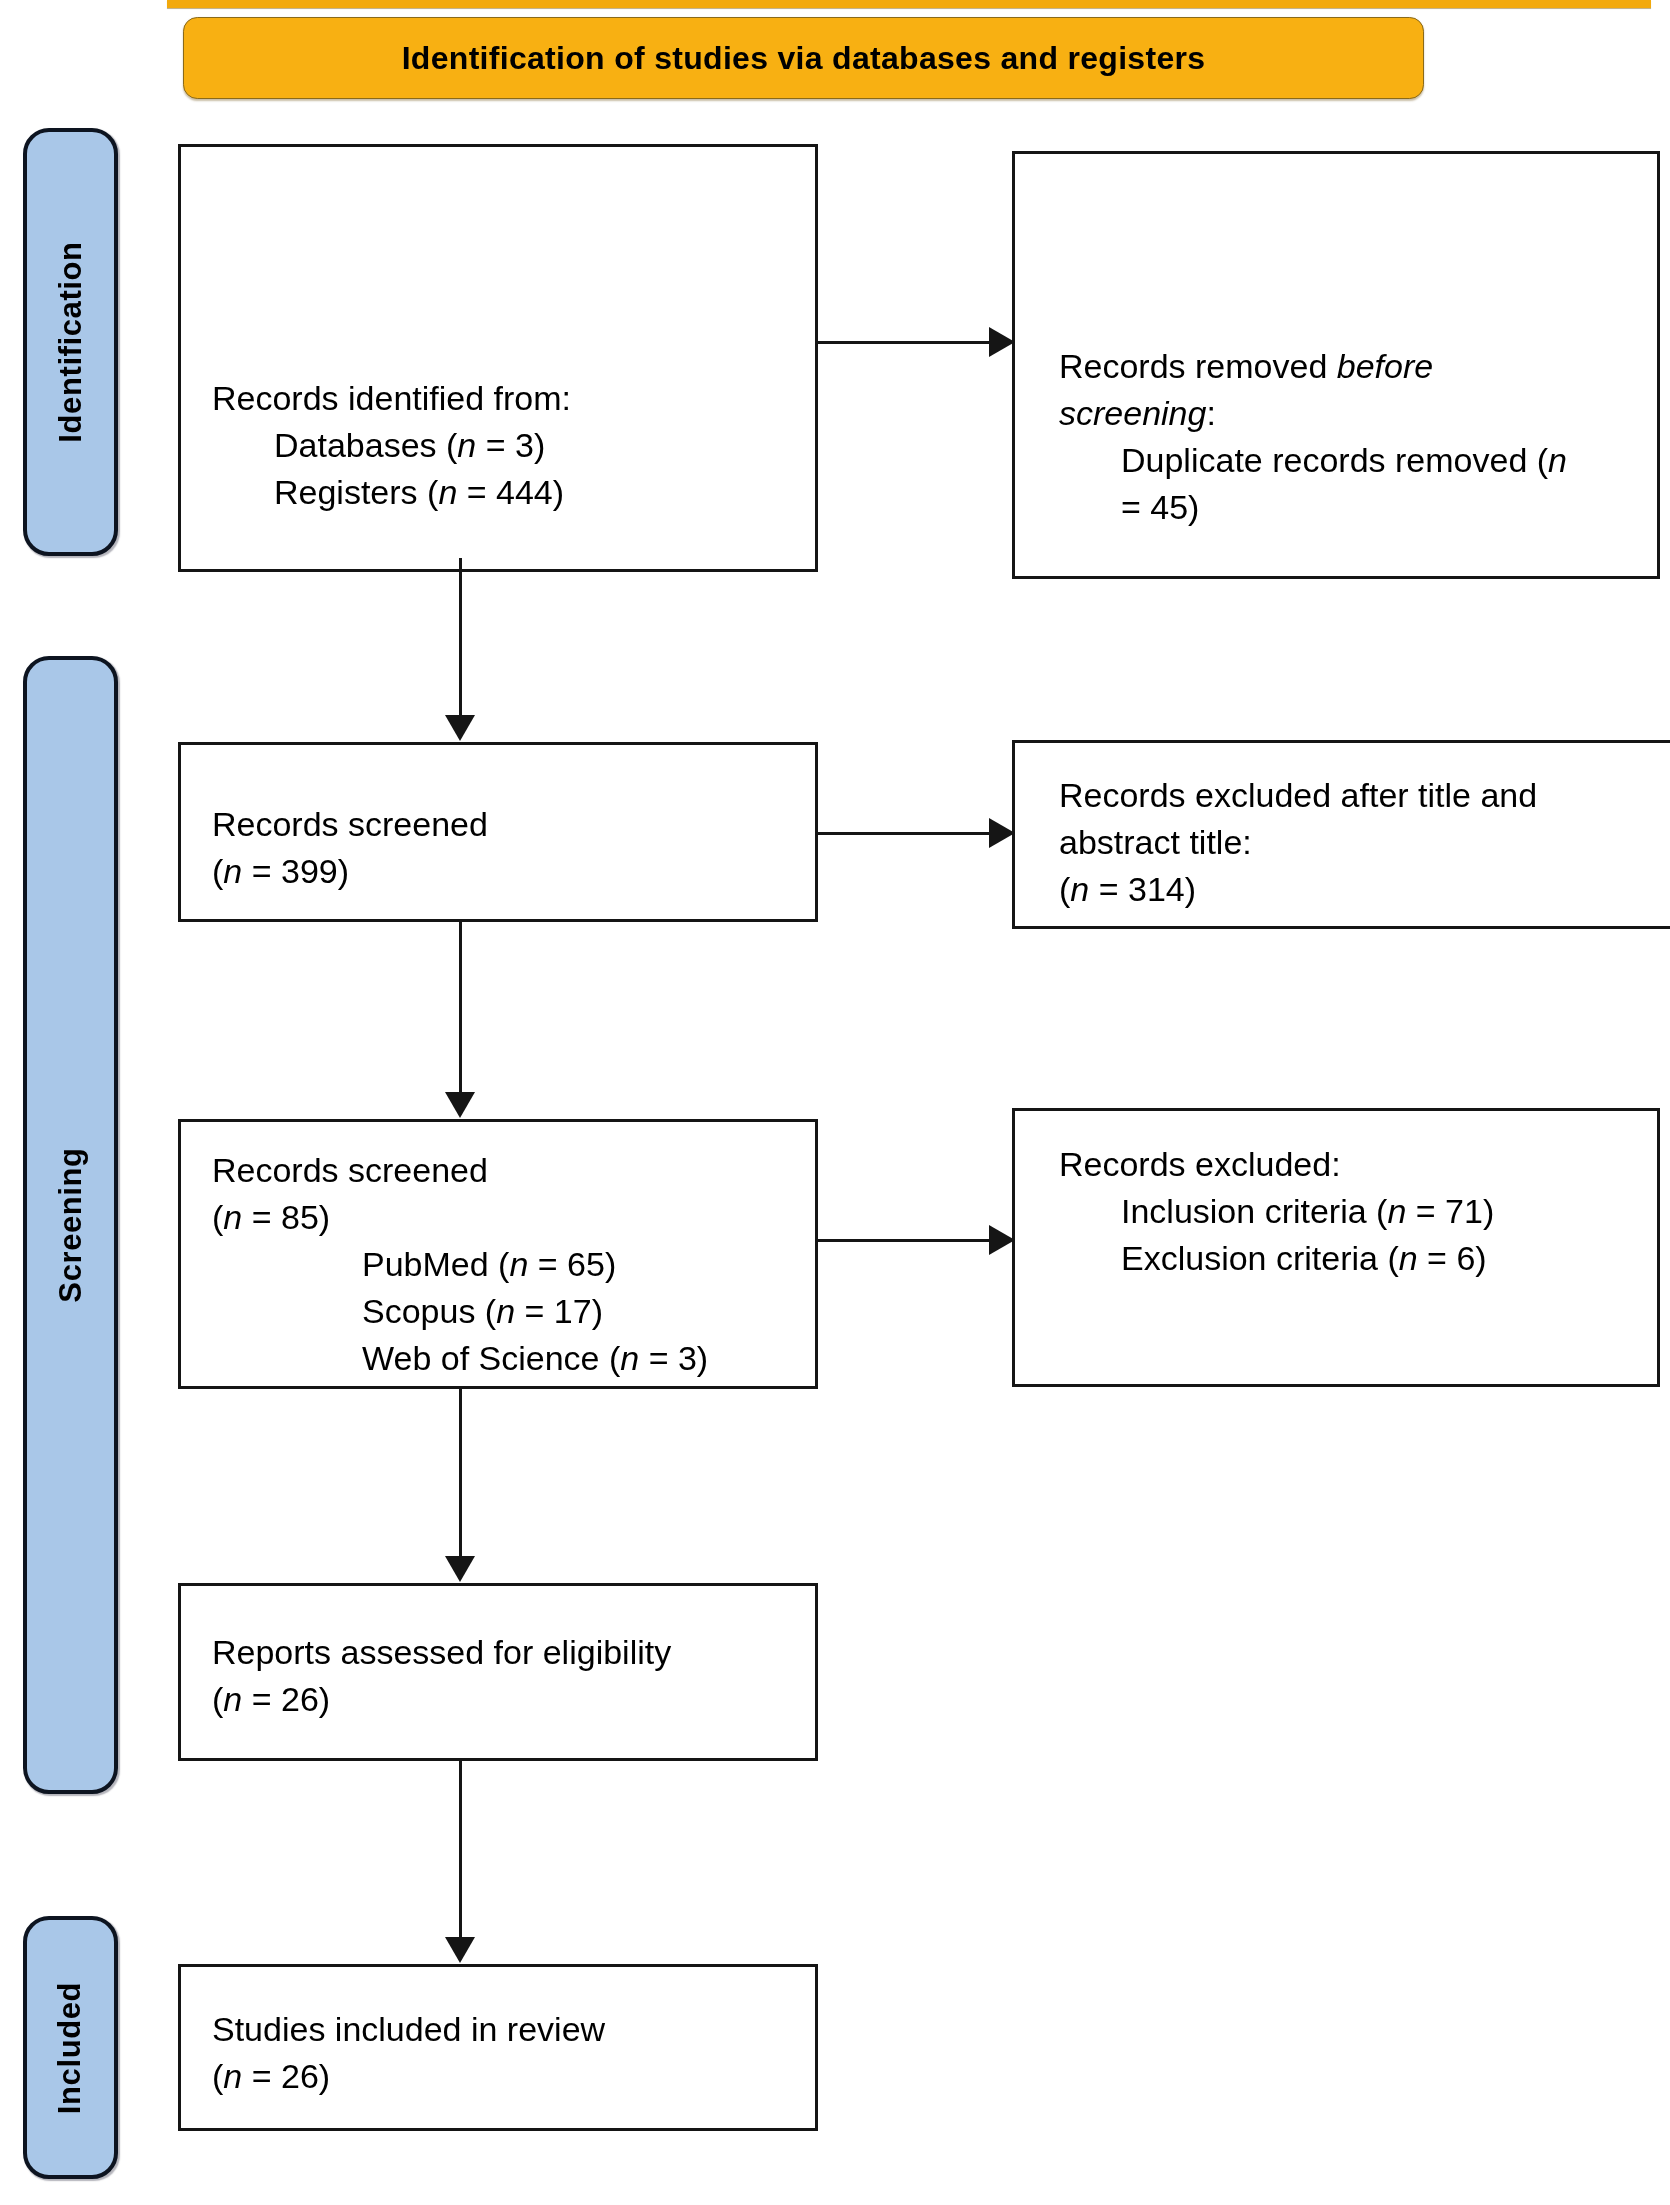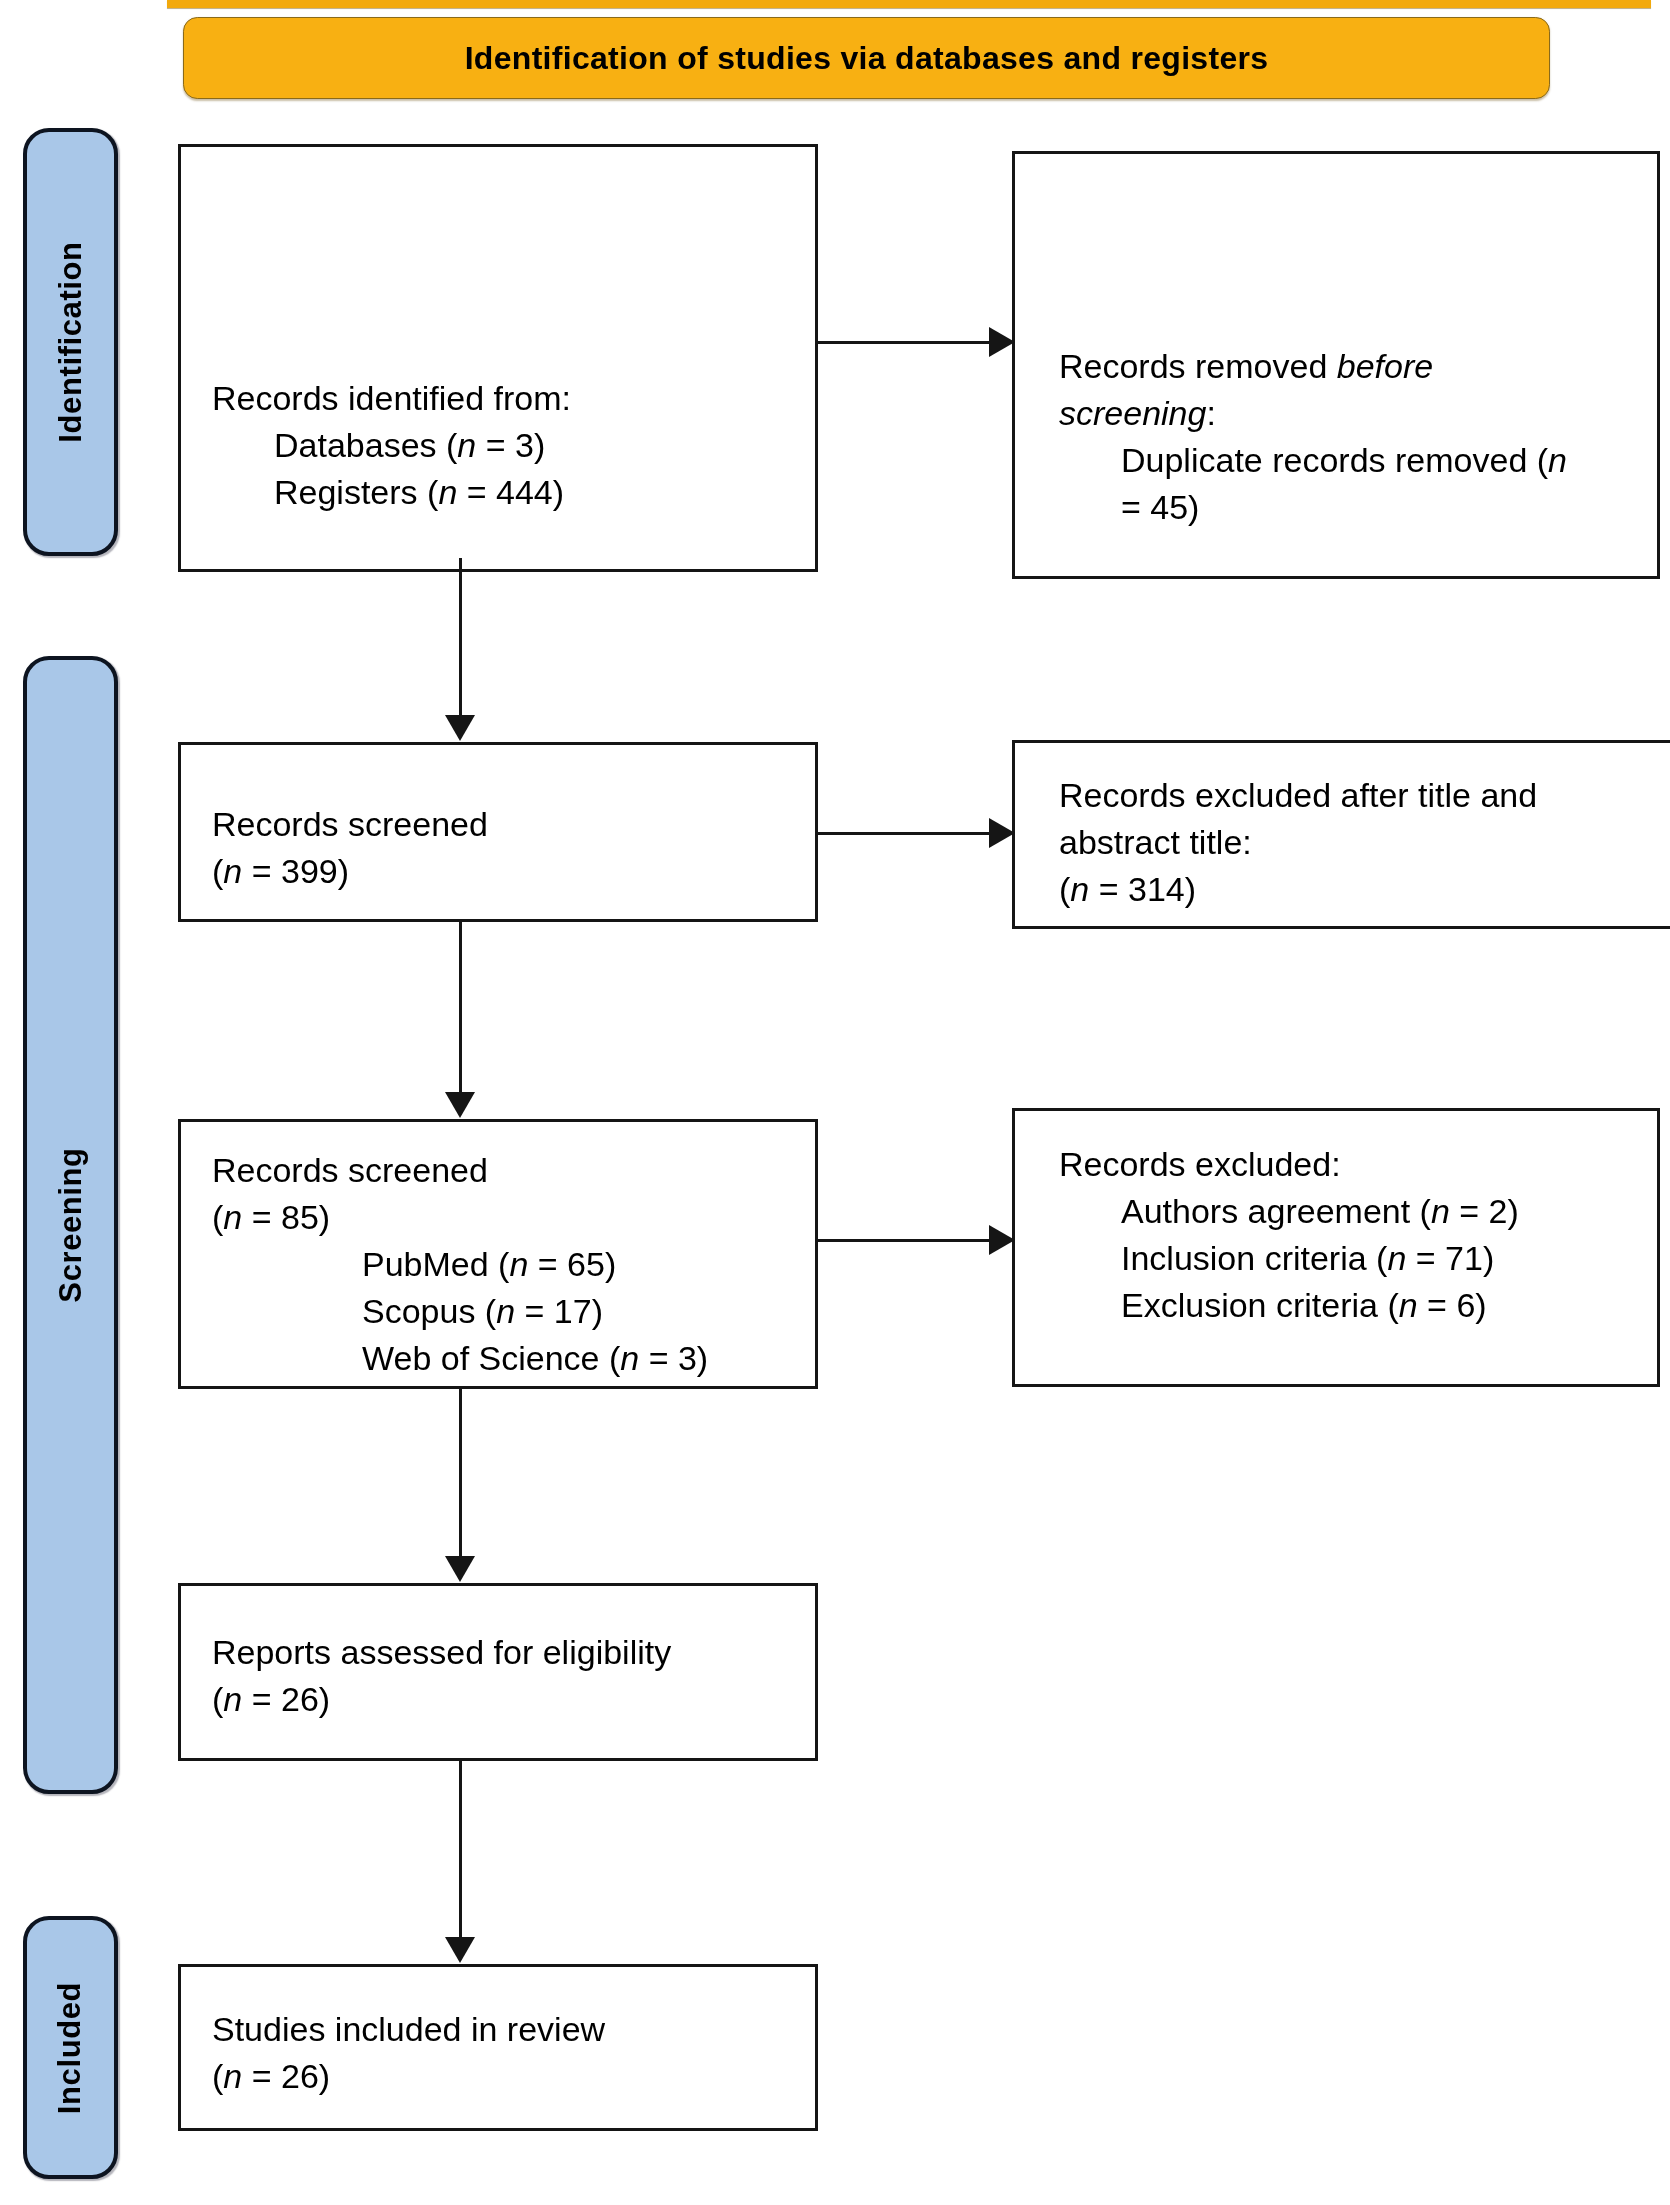--- a/index.html
+++ b/index.html
@@ -15,21 +15,21 @@
   }
   
   .topstrip {
     position: absolute;
     left: 167px; top: 0; width: 1484px; height: 7.8px;
     background: #f2a90c;
     box-shadow: 0 1.3px 0.6px rgba(120,85,0,0.45);
   }
   .banner {
     position: absolute;
-    left: 183px; top: 17px; width: 1367px; height: 82px;
+    left: 183px; top: 17px; width: 1241px; height: 82px;
     background: #f8b012;
     border: 1.9px solid #8a6a1a;
     border-radius: 14.3px;
     box-sizing: border-box;
     display: flex; align-items: center; justify-content: center;
     font-weight: bold; font-size: 32px; letter-spacing: 0.3px;
     box-shadow: 0 1.9px 1.9px rgba(100,70,0,0.35);
   }
   .side {
     position: absolute;
@@ -136,21 +136,20 @@
   <div class="box" id="box-screened-85">
     <div class="line"><span>Records screened</span></div>
     <div class="line"><span>(</span><span class="it">n</span><span> = 85)</span></div>
     <div class="line ind2"><span>PubMed (</span><span class="it">n</span><span> = 65)</span></div>
     <div class="line ind2"><span>Scopus (</span><span class="it">n</span><span> = 17)</span></div>
     <div class="line ind2"><span>Web of Science (</span><span class="it">n</span><span> = 3)</span></div>
   </div>
 
   <div class="box" id="box-excluded-59">
     <div class="line"><span>Records excluded:</span></div>
-    <div class="line ind1"><span>Authors agreement (</span><span class="it">n</span><span> = 2)</span></div>
     <div class="line ind1"><span>Inclusion criteria (</span><span class="it">n</span><span> = 71)</span></div>
     <div class="line ind1"><span>Exclusion criteria (</span><span class="it">n</span><span> = 6)</span></div>
   </div>
 
   <div class="box" id="box-assessed">
     <div class="line"><span>Reports assessed for eligibility</span></div>
     <div class="line"><span>(</span><span class="it">n</span><span> = 26)</span></div>
   </div>
 
   <div class="box" id="box-included">

